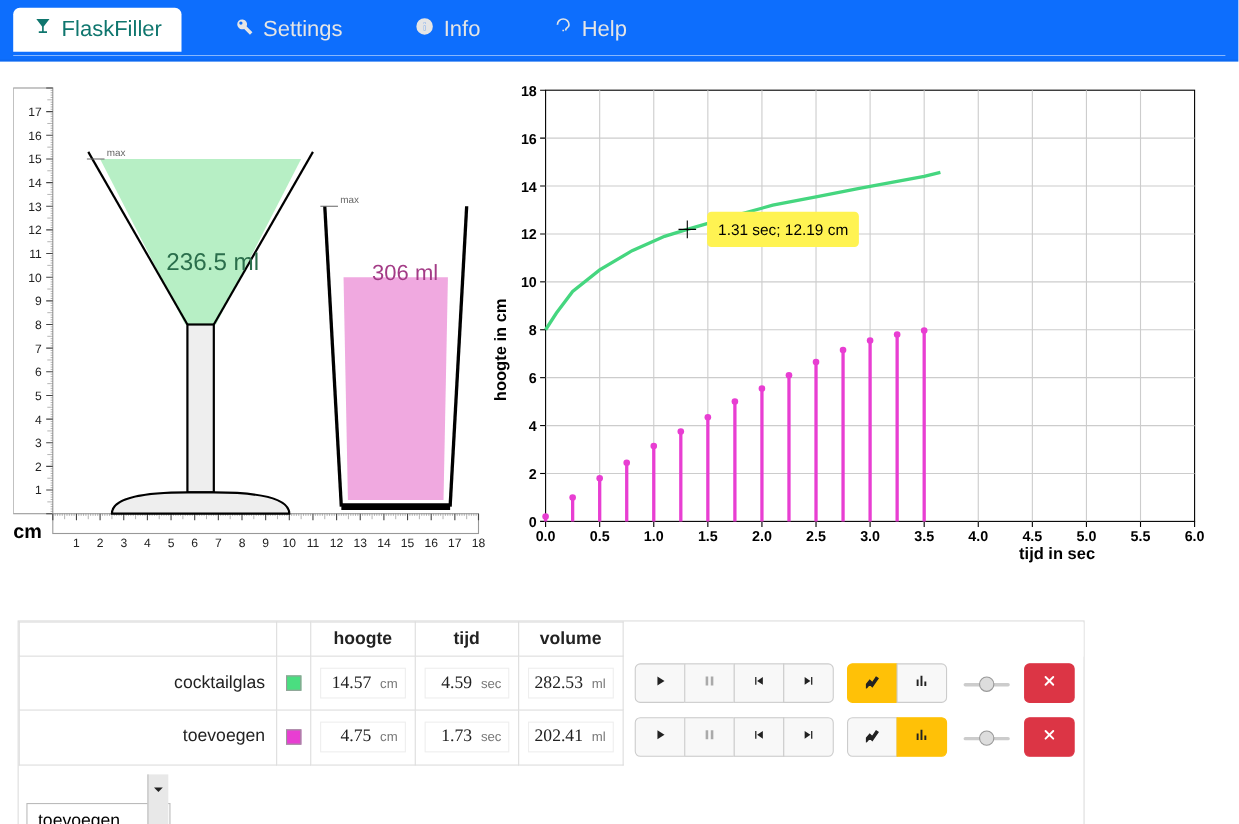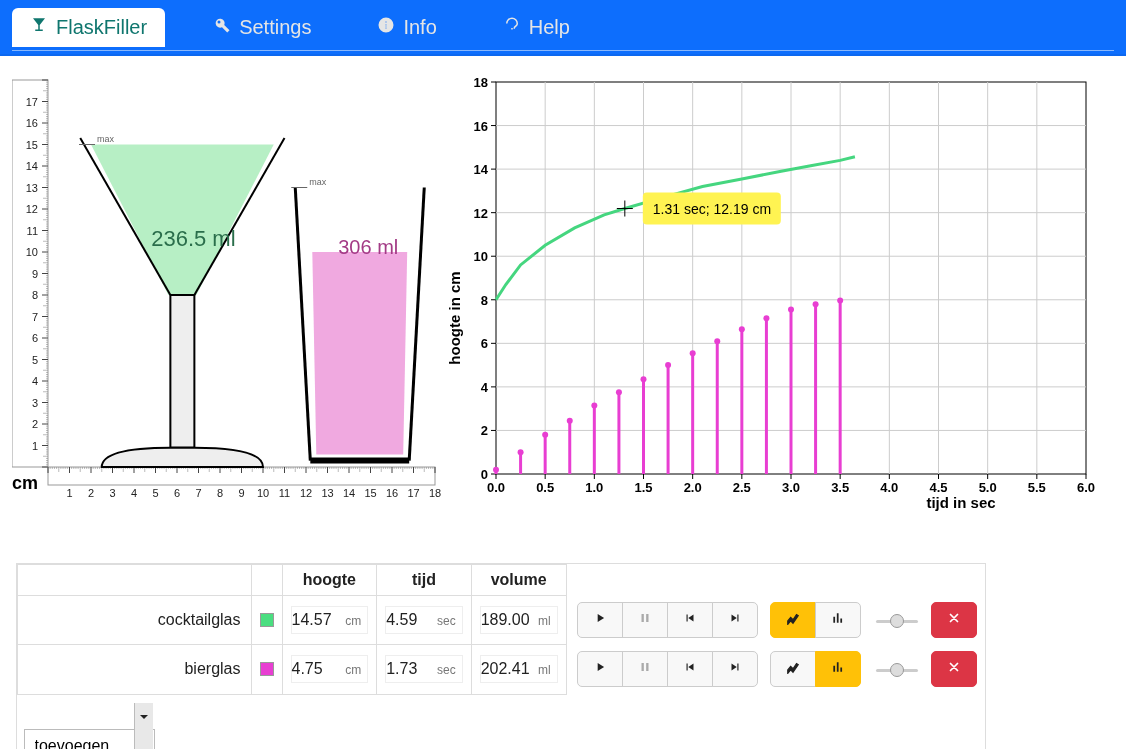--- a/index.html
+++ b/index.html
@@ -85,21 +85,21 @@
   .val-box {
     border:1px solid #eee;
     width:100%;
     padding:4px 0;
     display:flex;
     align-items:baseline;
     justify-content:flex-end;
     gap:8px;
     padding-right:6px;
   }
-  .val-box .num{ flex:1; text-align:left; }
+  .val-box .num{ flex:1; text-align:right;font-family:Liberation Serif, serif; }
   .val-box .unit{ color:#777; font-size:12px;}
   .ctrl-cell { text-align:left; padding-left:10px; white-space:nowrap;}
   .btn-grp{ display:inline-flex; margin-right:8px;}
   .btn{
     border:1px solid #ccc;
     background:#f8f8f8;
     height:36px;
     min-width:46px;
     display:inline-flex;
     align-items:center;
@@ -761,21 +761,21 @@
             </div>
           </td>
           <td class="val-cell">
             <div class="val-box">
               <span class="num">4.59</span>
               <span class="unit">sec</span>
             </div>
           </td>
           <td class="val-cell">
             <div class="val-box">
-              <span class="num">189.00</span>
+              <span class="num">282.53</span>
               <span class="unit">ml</span>
             </div>
           </td>
           <td class="ctrl-cell" style="border:none">
          <span class="btn-grp">
            <span class="btn">
                 <span><svg viewBox="0 0 24 24">
                     <path fill="currentColor" d="M8 5v14l11-7z"></path>
                   </svg></span>
               </span>
@@ -811,21 +811,21 @@
               <span class="thumb"></span>
             </span>
          <span class="btn red single">
               <span><svg viewBox="0 0 24 24">
                   <path fill="currentColor" d="M18 6L6 18M6 6l12 12" stroke="currentColor" stroke-width="3" stroke-linecap="round"></path>
                 </svg></span>
             </span>
        </td>
         </tr>
         <tr>
-          <td class="name-cell">bierglas</td>
+          <td class="name-cell">toevoegen</td>
           <td>
             <span class="swatch pink"></span>
           </td>
           <td class="val-cell">
             <div class="val-box">
               <span class="num">4.75</span>
               <span class="unit">cm</span>
             </div>
           </td>
           <td class="val-cell">

